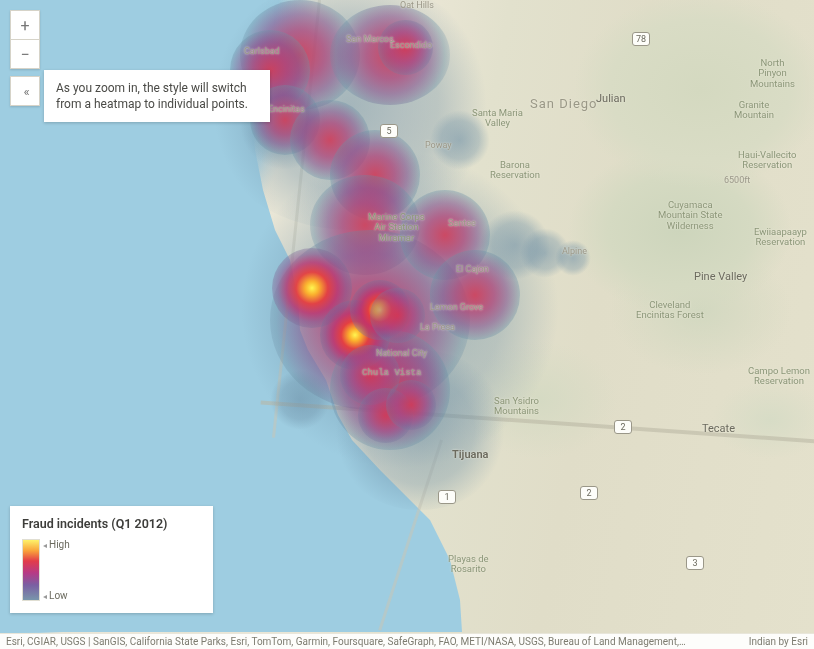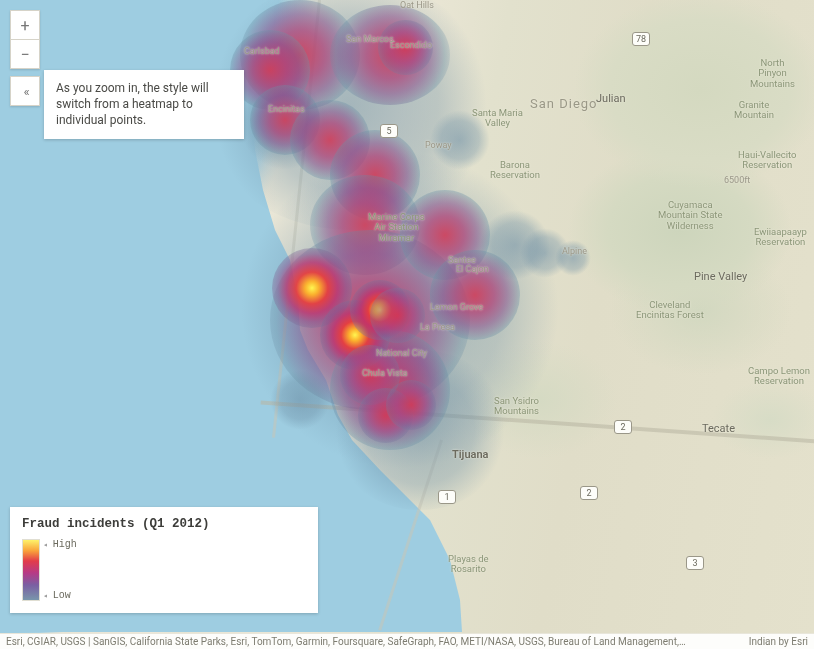--- a/index.html
+++ b/index.html
@@ -44,24 +44,24 @@
 .shield { position:absolute; width:18px; height:14px; background:#fdfdf9; border:1px solid #9a9788; border-radius:3px; font-size:9px; color:#6b6a5e; text-align:center; line-height:13px; }
 
 
 .controls { position:absolute; top:10px; left:10px; width:30px; }
 .ctrl-btn { width:30px; height:30px; background:#fff; border:1px solid #d6d3c8; display:flex; align-items:center; justify-content:center; font-size:16px; color:#777; cursor:pointer; margin-bottom:-1px; }
 .ctrl-group { box-shadow: 0 1px 2px rgba(0,0,0,.15); }
 .ctrl-collapse { margin-top:8px; box-shadow: 0 1px 2px rgba(0,0,0,.15); }
 .ctrl-collapse .ctrl-btn { font-size:13px; letter-spacing:-3px; }
 
 
-.info-panel { position:absolute; top:70px; left:44px; width:200px; background:#fff; padding:10px 12px; font-size:12px; color:#4a4a46; box-shadow: 0 1px 3px rgba(0,0,0,.2); line-height:1.35; }
-
-
-.legend { position:absolute; left:10px; bottom:36px; width:308px; background:#fff; box-shadow: 0 1px 3px rgba(0,0,0,.2); padding:10px 12px 12px;font-family:Liberation Mono, monospace; }
+.info-panel { position:absolute; top:70px; left:44px; width:226px; background:#fff; padding:10px 12px; font-size:12px; color:#4a4a46; box-shadow: 0 1px 3px rgba(0,0,0,.2); line-height:1.35; }
+
+
+.legend { position:absolute; left:10px; bottom:36px; width:203px; background:#fff; box-shadow: 0 1px 3px rgba(0,0,0,.2); padding:10px 12px 12px; }
 .legend-title { font-size:12.5px; font-weight:600; color:#3d3d3a; margin-bottom:8px; }
 .legend-body { display:flex; align-items:stretch; gap:3px; }
 .legend-ramp { width:18px; height:62px; background: linear-gradient(to bottom, #fef26a 0%, #f9a23a 18%, #e23c4a 35%, #b63a86 55%, #7a5fa2 75%, #7996ab 100%); border:1px solid #e0ded2; }
 .legend-labels { display:flex; flex-direction:column; justify-content:space-between; font-size:10px; color:#6b6a5e; }
 .legend-labels span::before { content:"◂ "; font-size:8px; color:#999; }
 
 
 .attribution { position:absolute; left:0; right:0; bottom:0; height:16px; background:#fdfdfb; border-top:1px solid #e8e6da; display:flex; align-items:center; justify-content:space-between; padding:0 6px; font-size:10px; color:#7d7c70; }
 .attribution .src { white-space:nowrap; overflow:hidden; text-overflow:ellipsis; max-width:680px; }
 .attribution .pow { white-space:nowrap; padding-left:8px; }
@@ -138,26 +138,26 @@
   <div class="maplabel city" style="left:452px; top:440px; font-weight:600;">Tijuana</div>
   <div class="maplabel park" style="left:494px; top:396px; white-space:pre;">San Ysidro
 Mountains</div>
   <div class="maplabel park" style="left:448px; top:554px; white-space:pre;">Playas de
 Rosarito</div>
   <div class="maplabel park" style="left:490px; top:160px; white-space:pre;">Barona
 Reservation</div>
   <div class="maplabel park" style="left:472px; top:108px; white-space:pre;">Santa Maria
 Valley</div>
   <div class="maplabel small" style="left:425px; top:140px;">Poway</div>
-  <div class="maplabel small" style="left:448px; top:218px;margin-top:37px;">Santee</div>
+  <div class="maplabel small" style="left:448px; top:218px;">Santee</div>
   <div class="maplabel small" style="left:562px; top:246px;">Alpine</div>
   <div class="maplabel small" style="left:420px; top:322px;">La Presa</div>
   <div class="maplabel small" style="left:418px; top:302px;padding-left:12px;">Lemon Grove</div>
   <div class="maplabel small" style="left:376px; top:348px;">National City</div>
-  <div class="maplabel small" style="left:362px; top:368px;">Chula Vista</div>
+  <div class="maplabel small" style="left:362px; top:368px;font-family:Liberation Mono, monospace;">Chula Vista</div>
   <div class="maplabel small" style="left:456px; top:264px;">El Cajon</div>
   <div class="maplabel park" style="left:368px; top:212px; white-space:pre;">Marine Corps
 Air Station
 Miramar</div>
   <div class="maplabel small" style="left:268px; top:104px;">Encinitas</div>
   <div class="maplabel small" style="left:390px; top:40px;">Escondido</div>
   <div class="maplabel small" style="left:346px; top:34px;">San Marcos</div>
   <div class="maplabel small" style="left:244px; top:46px;">Carlsbad</div>
 
   <div class="shield" style="left:632px; top:32px;">78</div>

